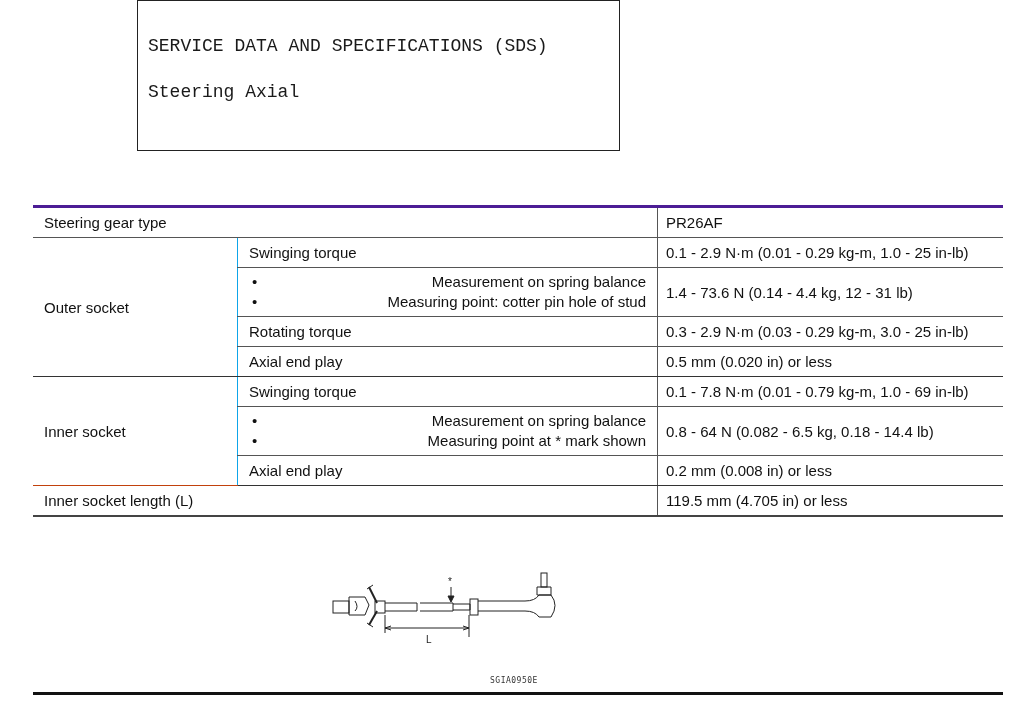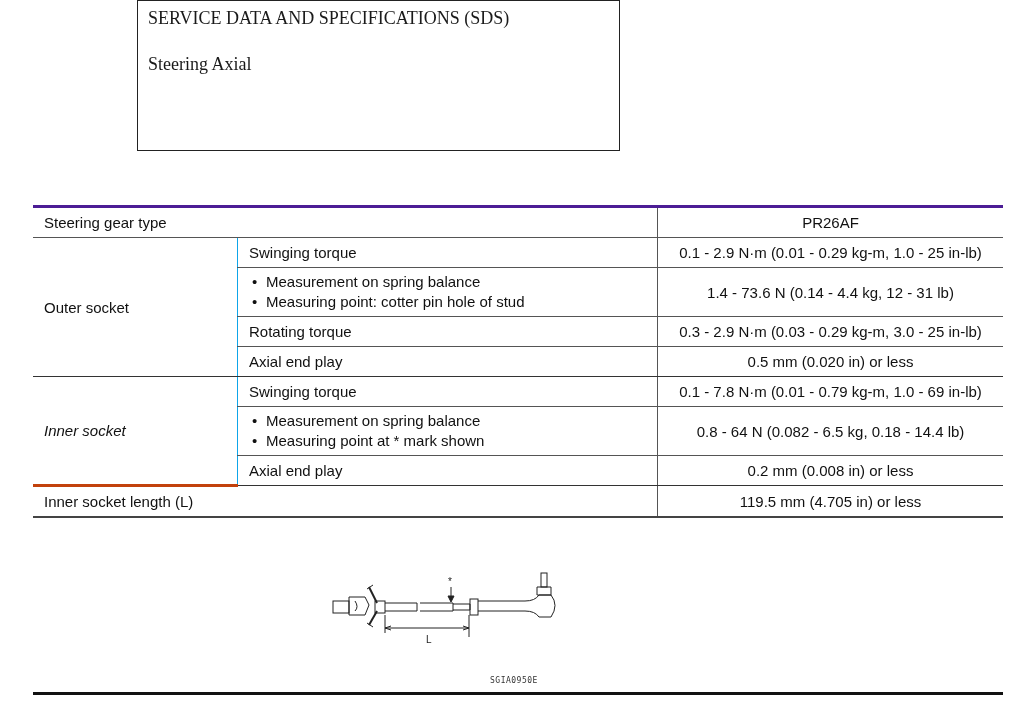--- a/index.html
+++ b/index.html
@@ -1,30 +1,30 @@
 <!DOCTYPE html>
 <html><head>
 <meta charset="utf-8">
 <style>
   html, body { margin:0; padding:0; background:#ffffff; }
   body { width:1029px; height:702px; position:relative; overflow:hidden; font-family:"Liberation Sans", sans-serif; color:#111; }
   .title-box { position:absolute; left:137px; top:0; width:483px; height:151px; border:1px solid #222; box-sizing:border-box; }
-  .title-box .t { position:absolute; left:10px; font-family:Liberation Serif, serif; font-size:18px; color:#1a1a1a; white-space:nowrap; }
+  .title-box .t { position:absolute; left:10px; font-family:Liberation Mono, monospace; font-size:18px; color:#1a1a1a; white-space:nowrap;margin-top:28px; }
   .t1 { top:7px; } .t2 { top:53px; } .t3 { top:98px; }
 
   .sds-table { position:absolute; left:33px; top:205px; width:970px; border-collapse:collapse; font-size:15px; }
   .sds-table td { border-bottom:1px solid #555; padding:0 11px; height:29px; vertical-align:middle; }
   .sds-table tr.first td { border-top:3px solid #4c1d95; }
   .sds-table tr.last td { border-bottom:2px solid #444; }
   .c1 { width:182px; }
   .c2 { width:397px; border-left:1px solid #0ea5e9; }
-  .c3 { text-align:center; border-left:1px solid #555; white-space:nowrap; padding:0 8px !important; }
+  .c3 { border-left:1px solid #555; white-space:nowrap; padding:0 8px !important; }
   .tall td { height:48px; }
   ul.bl { margin:0; padding:0; list-style:none; }
-  ul.bl li { position:relative; padding-left:17px; line-height:20px; }
+  ul.bl li { position:relative; padding-left:17px; line-height:20px;text-align:right; }
   ul.bl li::before { content:"•"; position:absolute; left:3px; }
   .group-end td { border-bottom:1px solid #333; }
 
   .figure { position:absolute; left:325px; top:565px; width:240px; height:90px; }
   .fig-code { position:absolute; left:490px; top:676px; font-family:"DejaVu Sans Mono", monospace; font-size:8px; color:#333; letter-spacing:0.5px; }
   .bottom-rule { position:absolute; left:33px; top:692px; width:970px; height:3px; background:#111; }
 </style>
 </head>
 <body>
 
@@ -57,21 +57,21 @@
   <tr>
     <td class="c2">Rotating torque</td>
     <td class="c3">0.3 - 2.9 N·m (0.03 - 0.29 kg-m, 3.0 - 25 in-lb)</td>
   </tr>
   <tr class="group-end">
     <td class="c2">Axial end play</td>
     <td class="c3">0.5 mm (0.020 in) or less</td>
   </tr>
 
   <tr>
-    <td class="c1" rowspan="3" style="border-bottom:3px solid #c2410c;font-style:italic;">Inner socket</td>
+    <td class="c1" rowspan="3" style="border-bottom:1px solid #c2410c;">Inner socket</td>
     <td class="c2">Swinging torque</td>
     <td class="c3">0.1 - 7.8 N·m (0.01 - 0.79 kg-m, 1.0 - 69 in-lb)</td>
   </tr>
   <tr class="tall">
     <td class="c2">
       <ul class="bl">
         <li>Measurement on spring balance</li>
         <li>Measuring point at * mark shown</li>
       </ul>
     </td>

